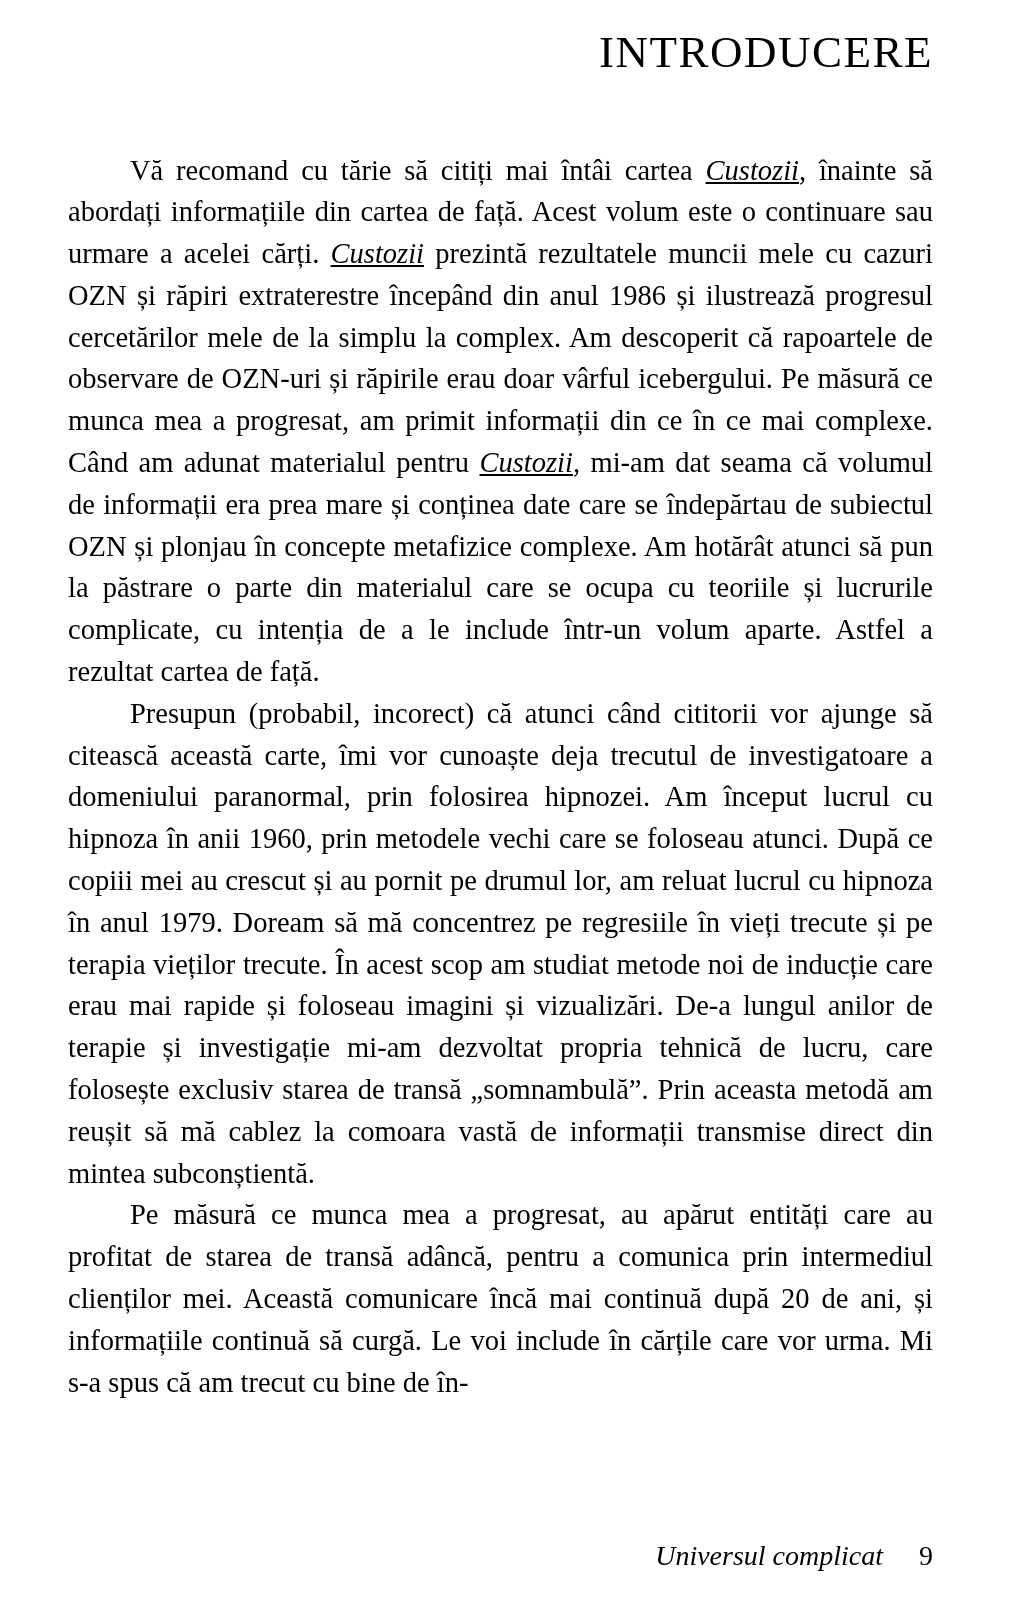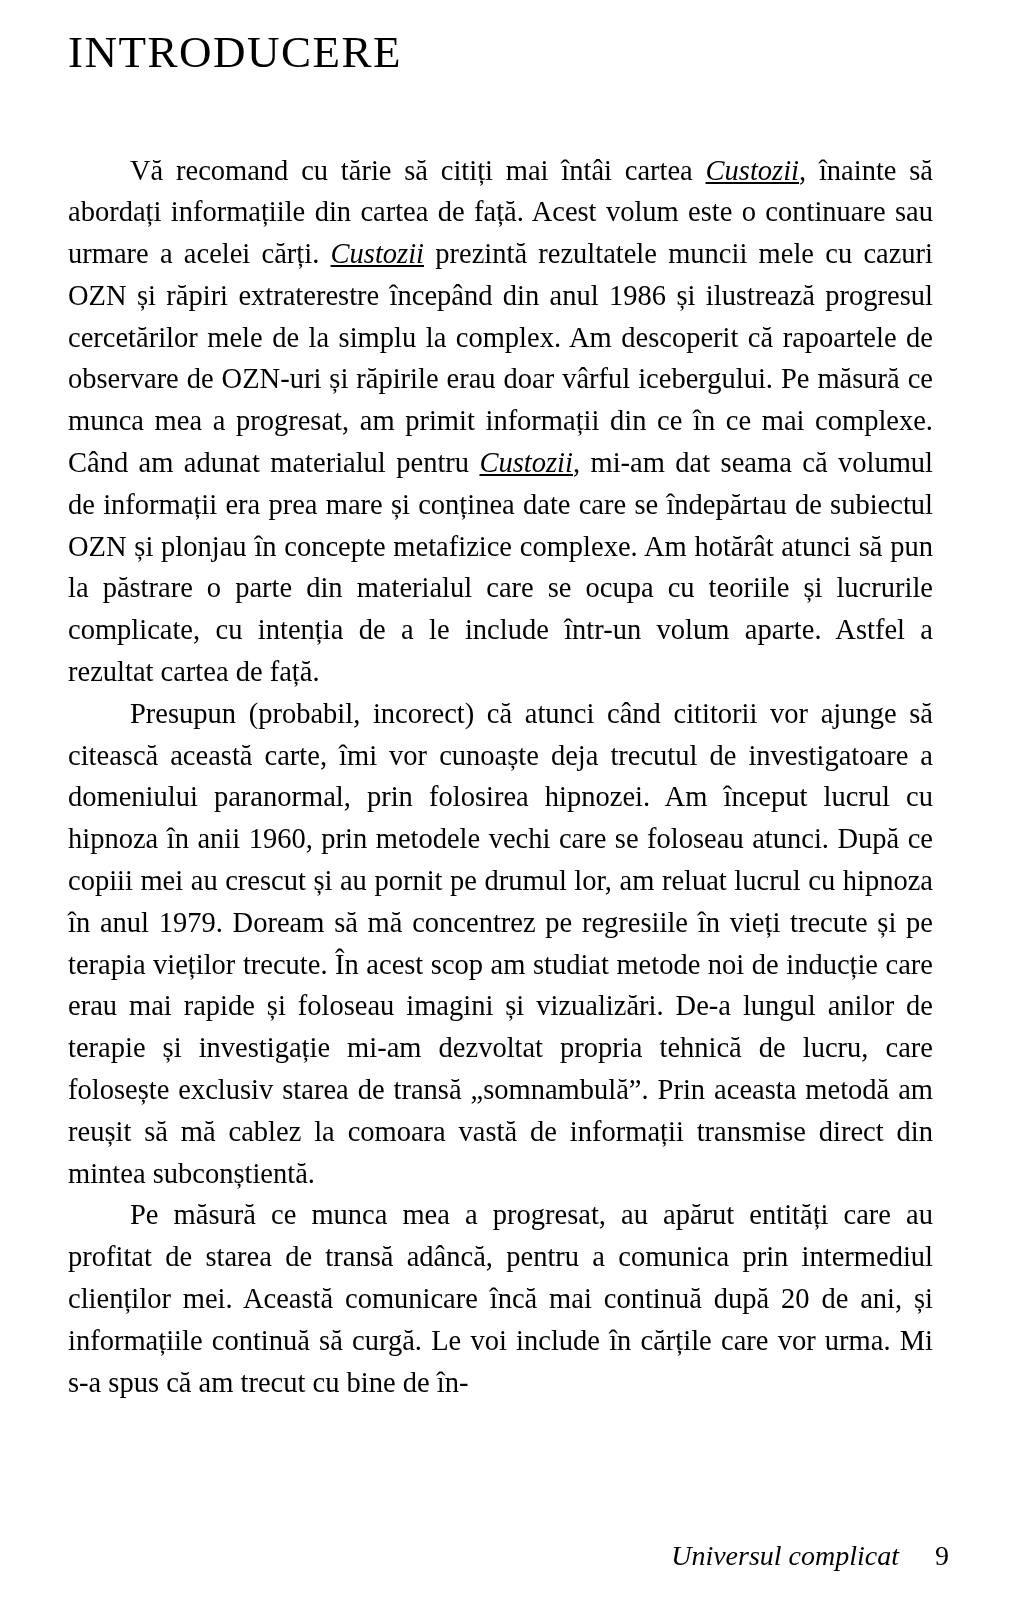--- a/index.html
+++ b/index.html
@@ -16,21 +16,21 @@
     overflow: hidden;
   }
   .page {
     box-sizing: border-box;
     width: 1011px;
     height: 1600px;
     padding: 28px 78px 0 68px;
     position: relative;
   }
   .chapter-title {
-    text-align: left;
+    text-align: right;
     font-size: 45px;
     font-weight: normal;
     letter-spacing: 1.5px;
     margin: 0 0 72px 0;
     line-height: 1.1;
   }
   .body-text {
     font-size: 28.5px;
     line-height: 41.8px;
     text-align: justify;
@@ -41,21 +41,21 @@
     margin: 0;
     text-indent: 62px;
   }
   em {
     font-style: italic;
     text-decoration: underline;
   }
   .footer {
     position: absolute;
     left: 68px;
-    right: 62px;
+    right: 78px;
     bottom: 28px;
     display: flex;
     justify-content: flex-end;
     align-items: baseline;
     font-size: 28px;
   }
   .footer .running-title {
     font-style: italic;
     margin-right: 36px;
   }

